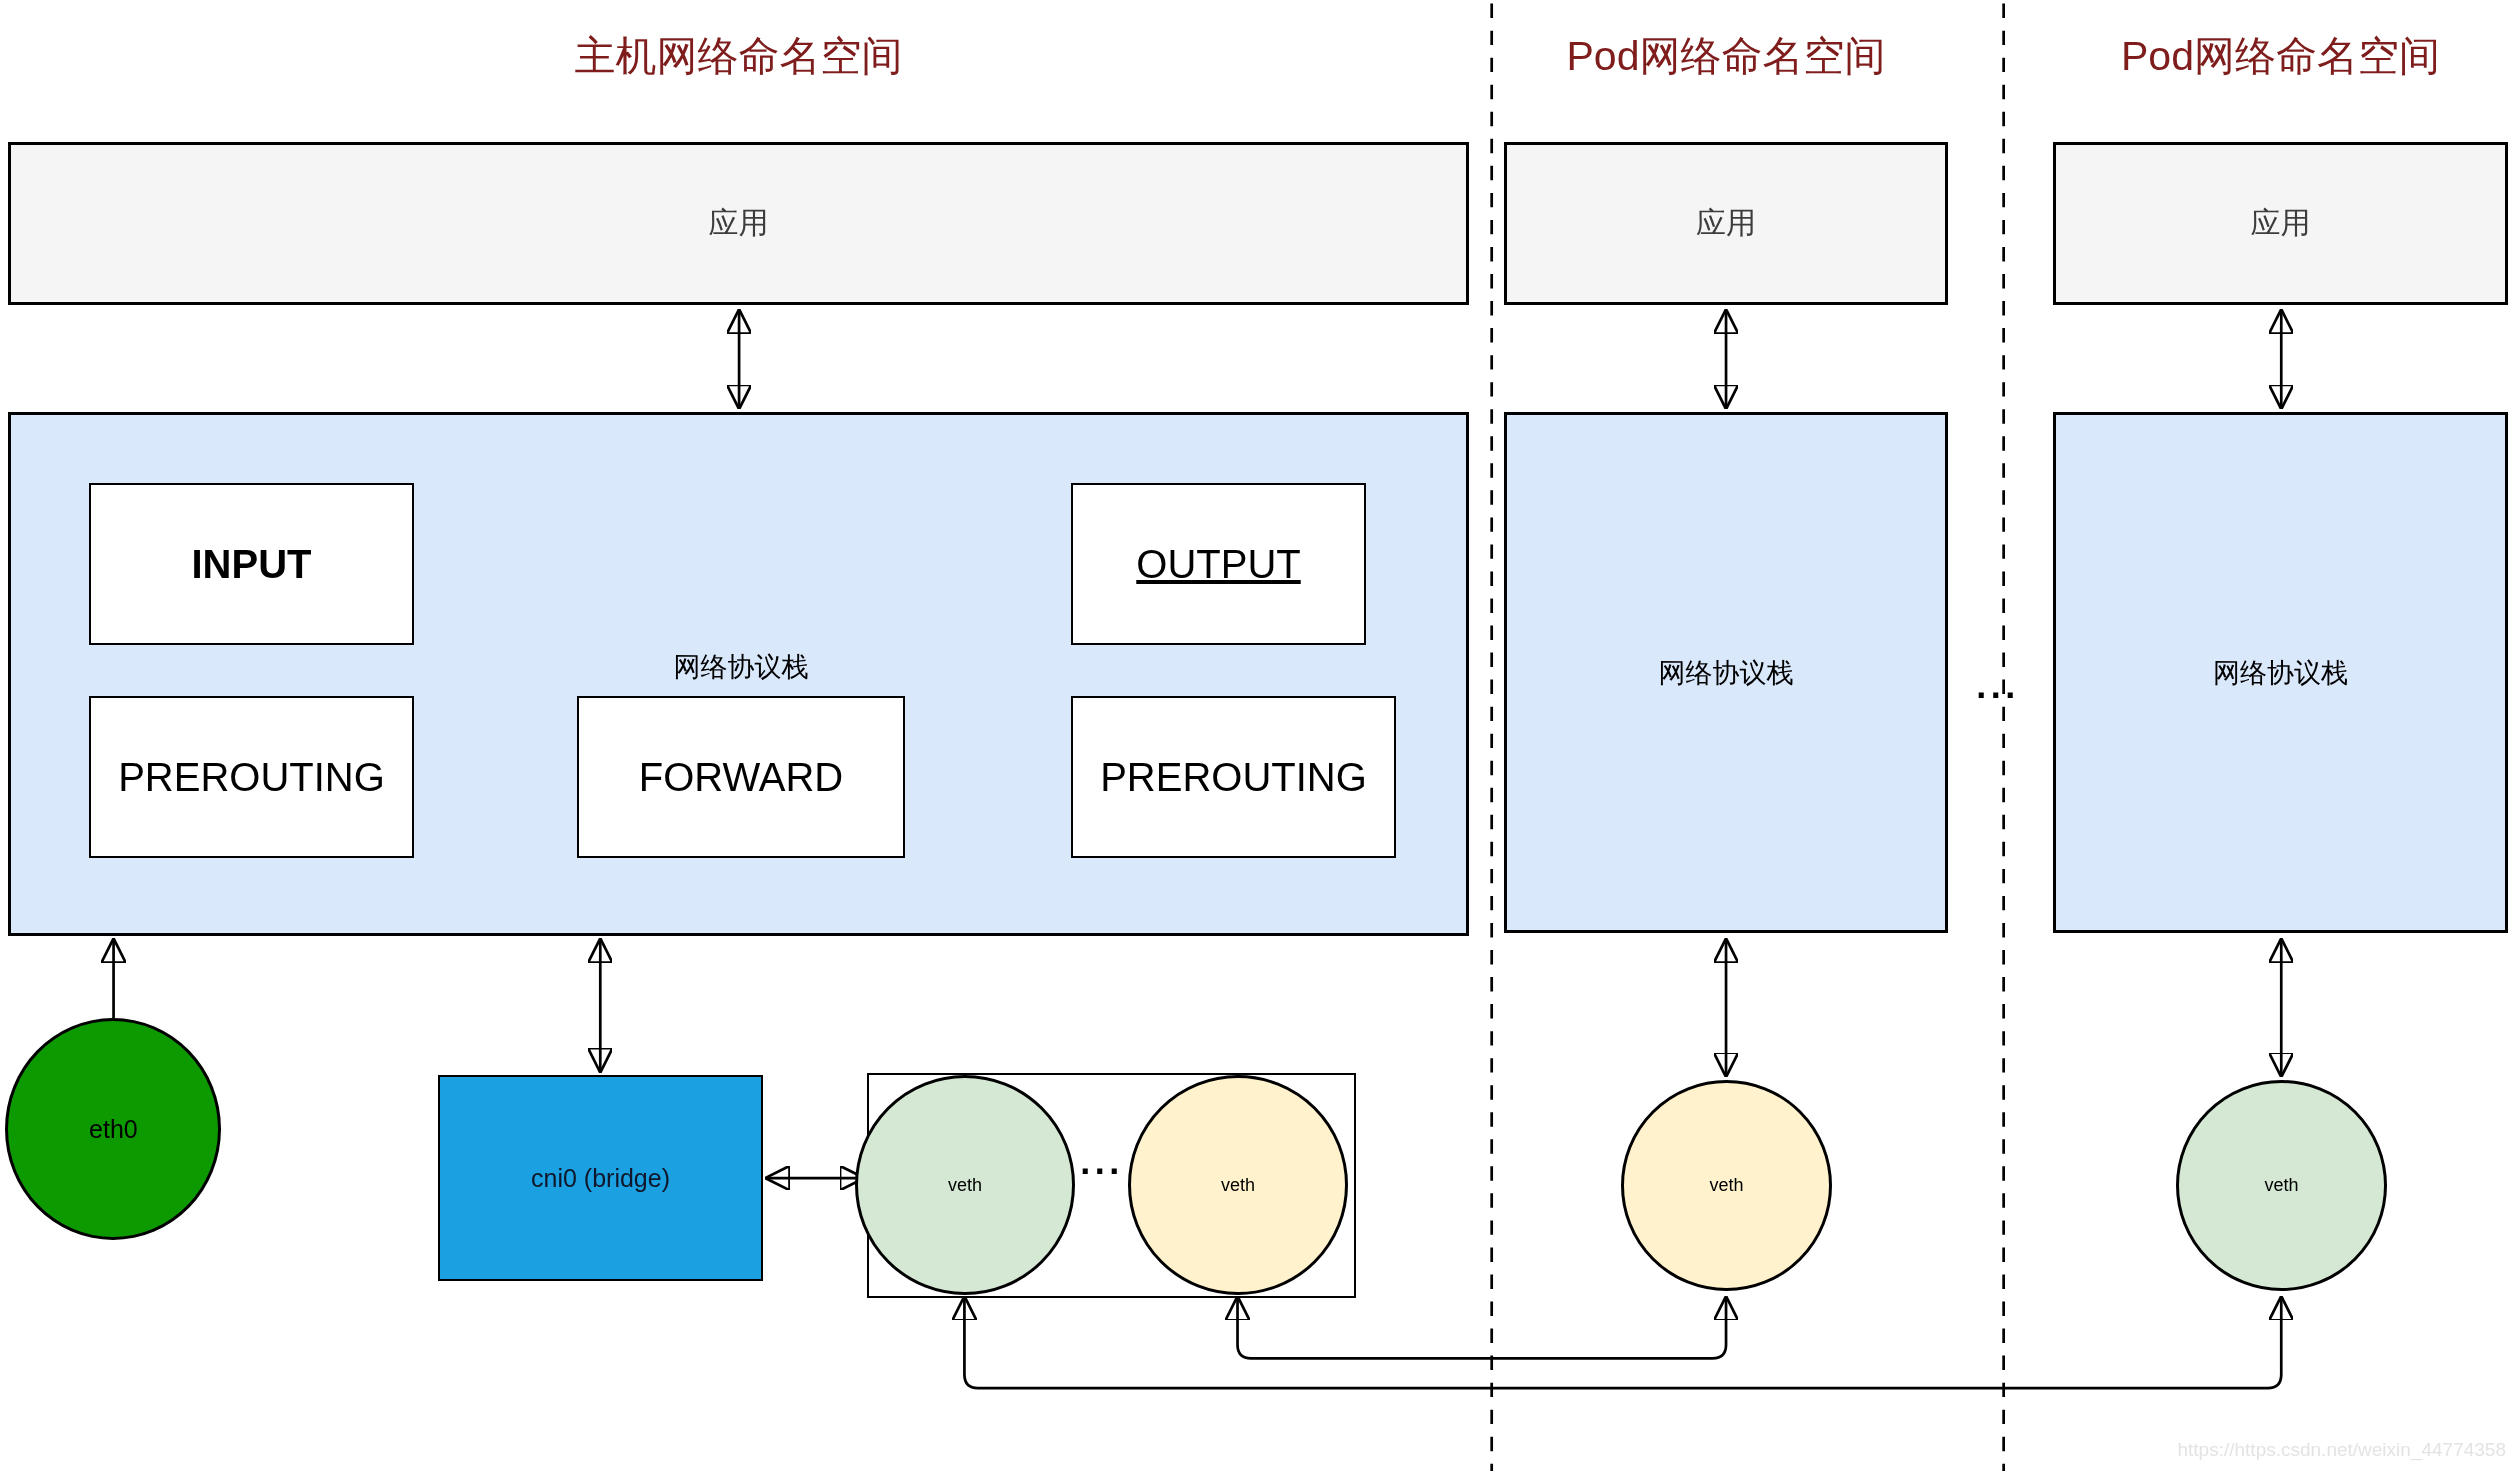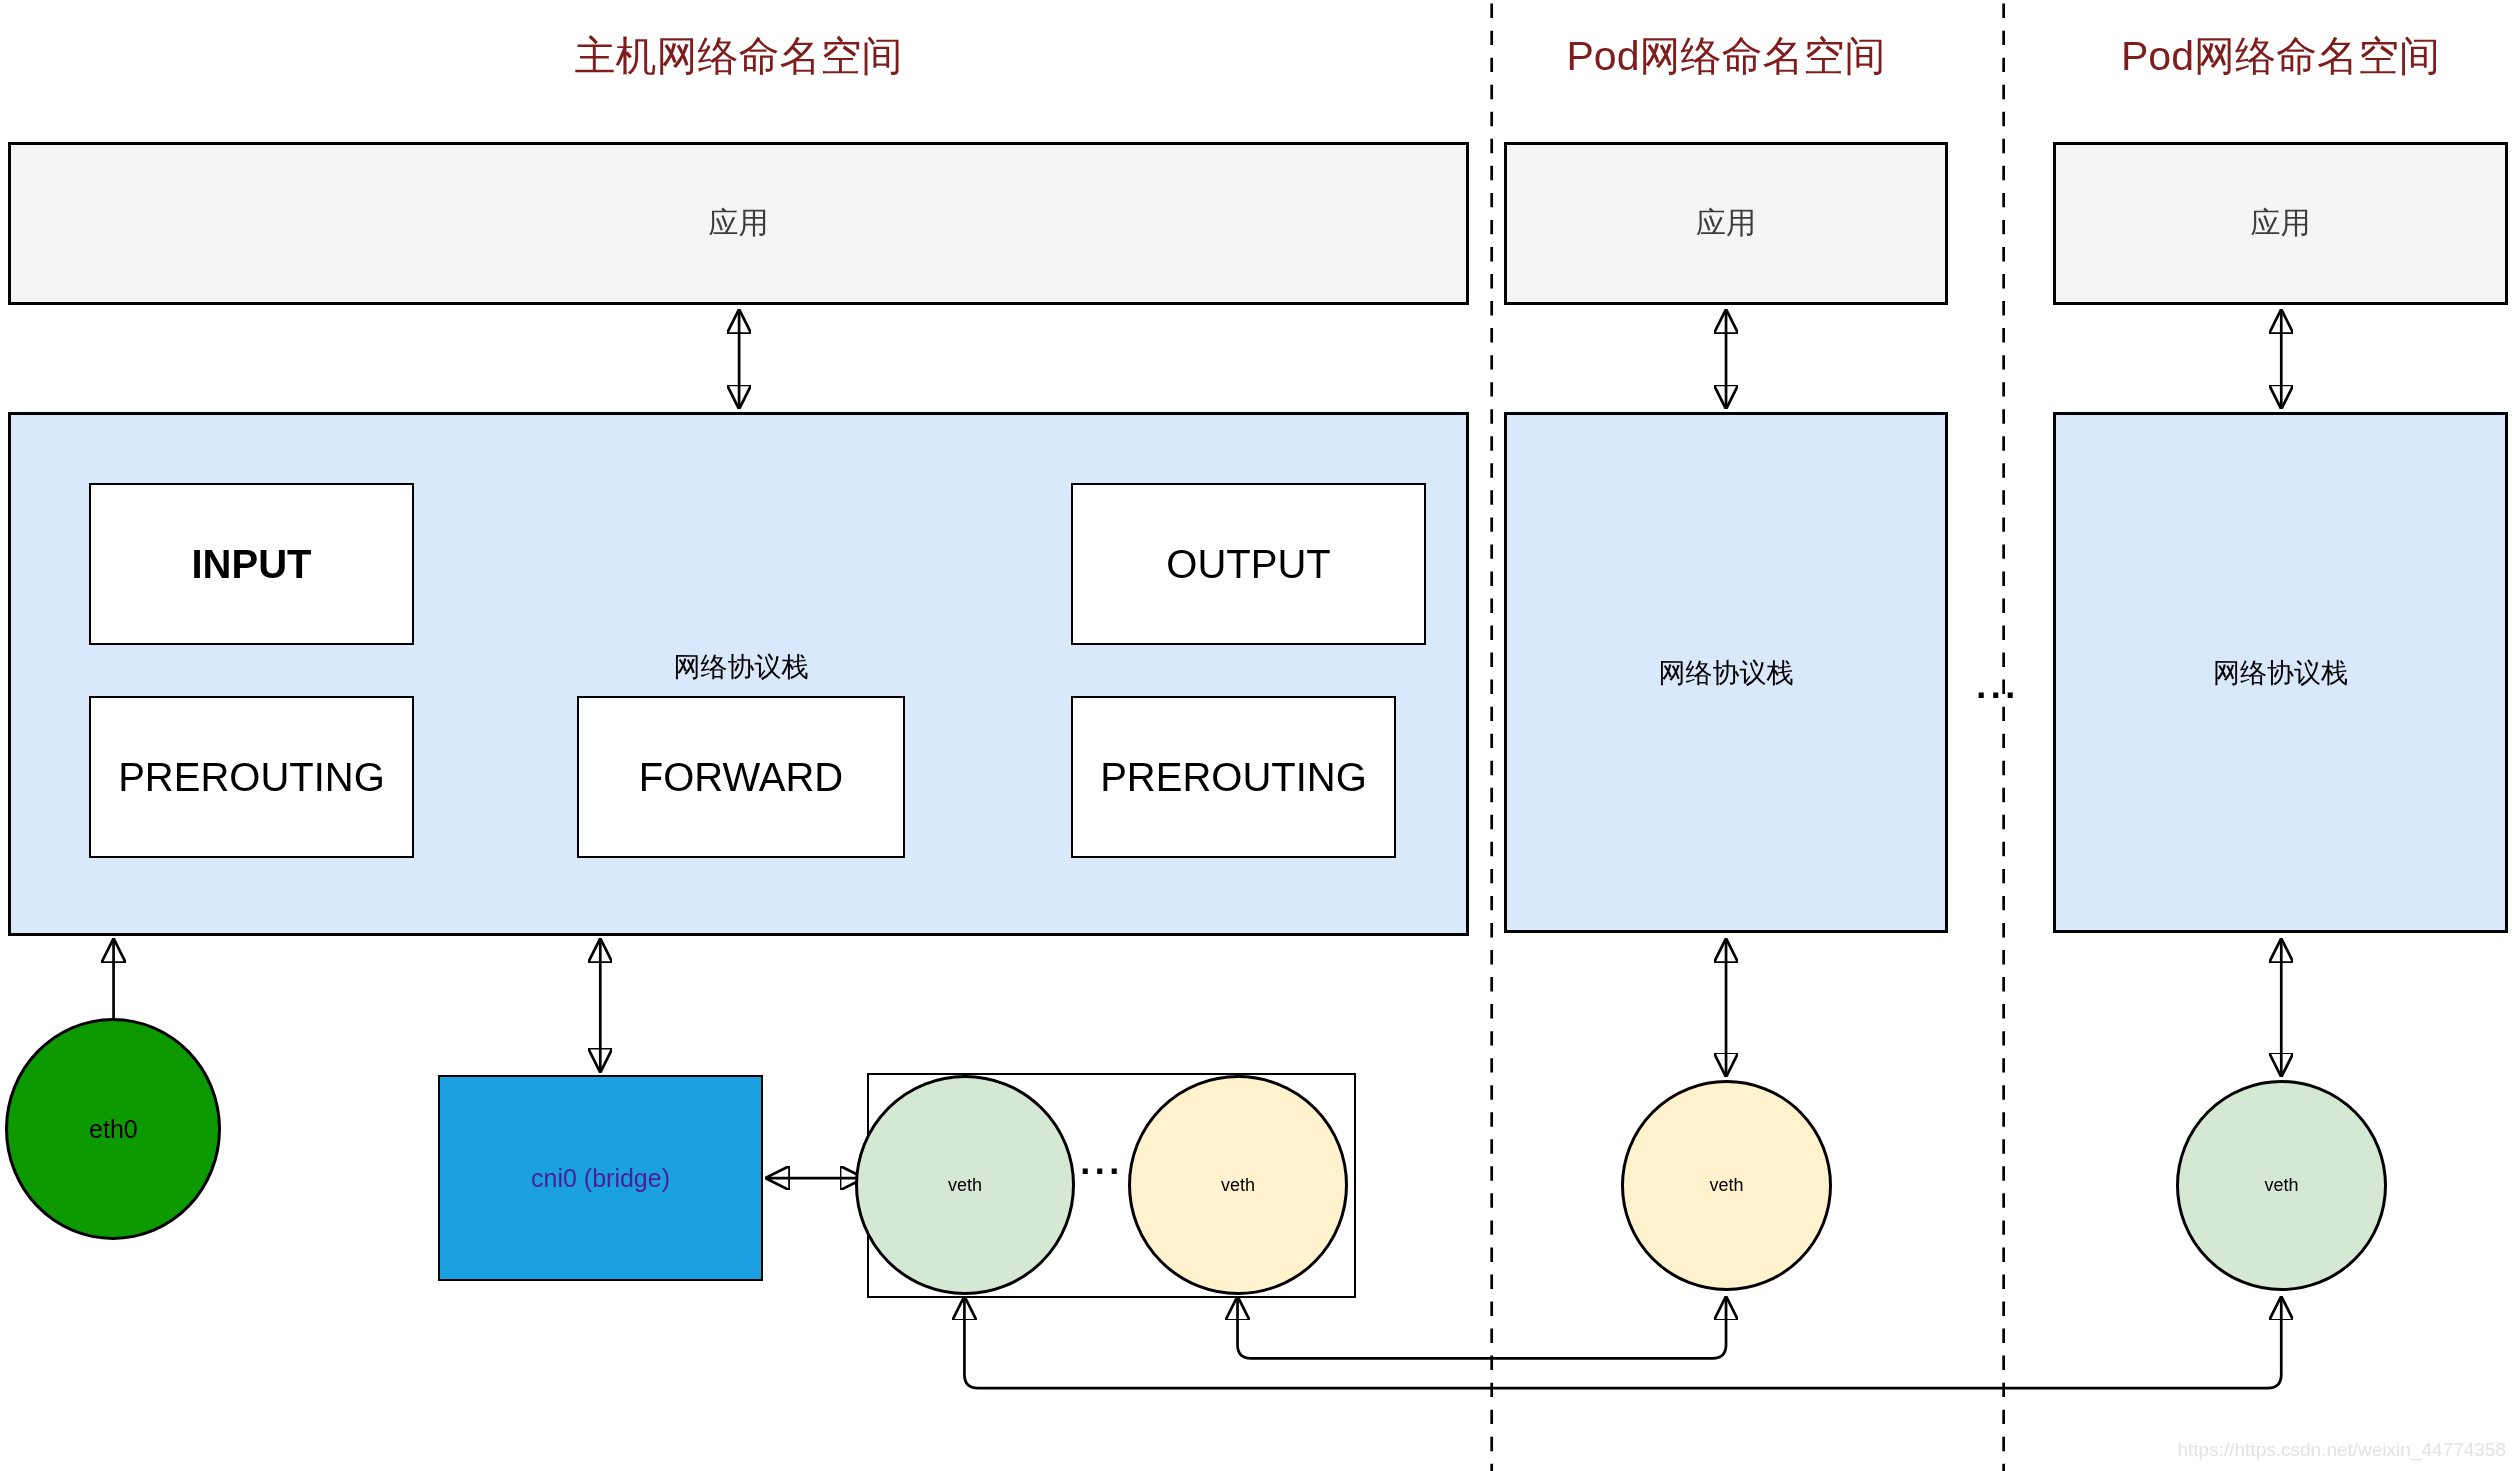--- a/index.html
+++ b/index.html
@@ -59,21 +59,21 @@
     border-radius: 50%;
     box-sizing: border-box;
     font-size: 25px;
     color: #000000;
   }
   .cni0-box {
     background: var(--cni0-fill, #1ba1e2);
     border: 2.7px solid #000000;
     box-sizing: border-box;
     font-size: 25px;
-    color: #4c1d95;
+    color: #0f172a;
     justify-content: center;
   }
   .veth-container {
     background: #ffffff;
     border: 2.7px solid #000000;
     box-sizing: border-box;
   }
   .veth-circle {
     border: 3.6px solid #000000;
     border-radius: 50%;
@@ -175,21 +175,21 @@
     <span class="stack-label">网络协议栈</span>
   </div>
 
   <div class="abs center" style="left:577px; top:644px; width:328px; height:45px;">
     <span class="stack-label">网络协议栈</span>
   </div>
 
   <div class="abs center chain-box" style="left:89px; top:483px; width:325px; height:162px;font-weight:bold;">
     <span>INPUT</span>
   </div>
-  <div class="abs center chain-box" style="left:1071px; top:483px; width:355px; height:162px;">
+  <div class="abs center chain-box" style="left:1071px; top:483px; width:295px; height:162px;text-decoration:underline;">
     <span>OUTPUT</span>
   </div>
   <div class="abs center chain-box" style="left:89px; top:696px; width:325px; height:162px;">
     <span>PREROUTING</span>
   </div>
   <div class="abs center chain-box" style="left:577px; top:696px; width:328px; height:162px;">
     <span>FORWARD</span>
   </div>
   <div class="abs center chain-box" style="left:1071px; top:696px; width:325px; height:162px;">
     <span>PREROUTING</span>

